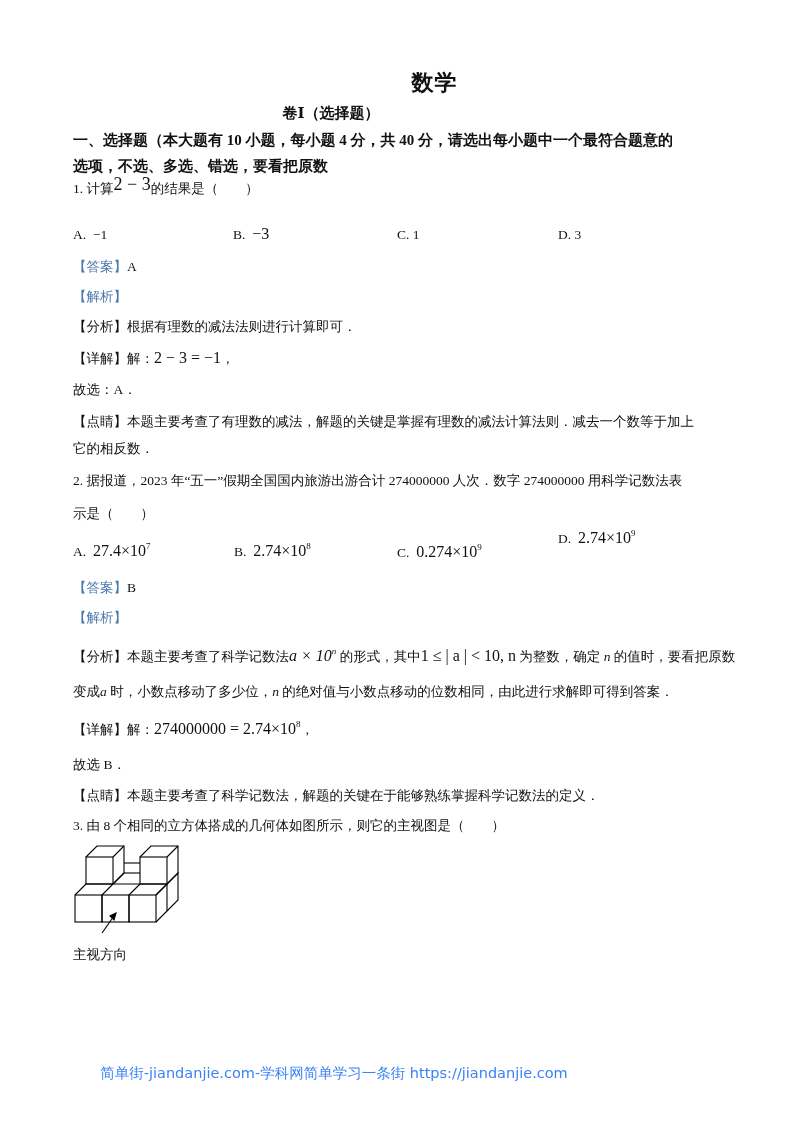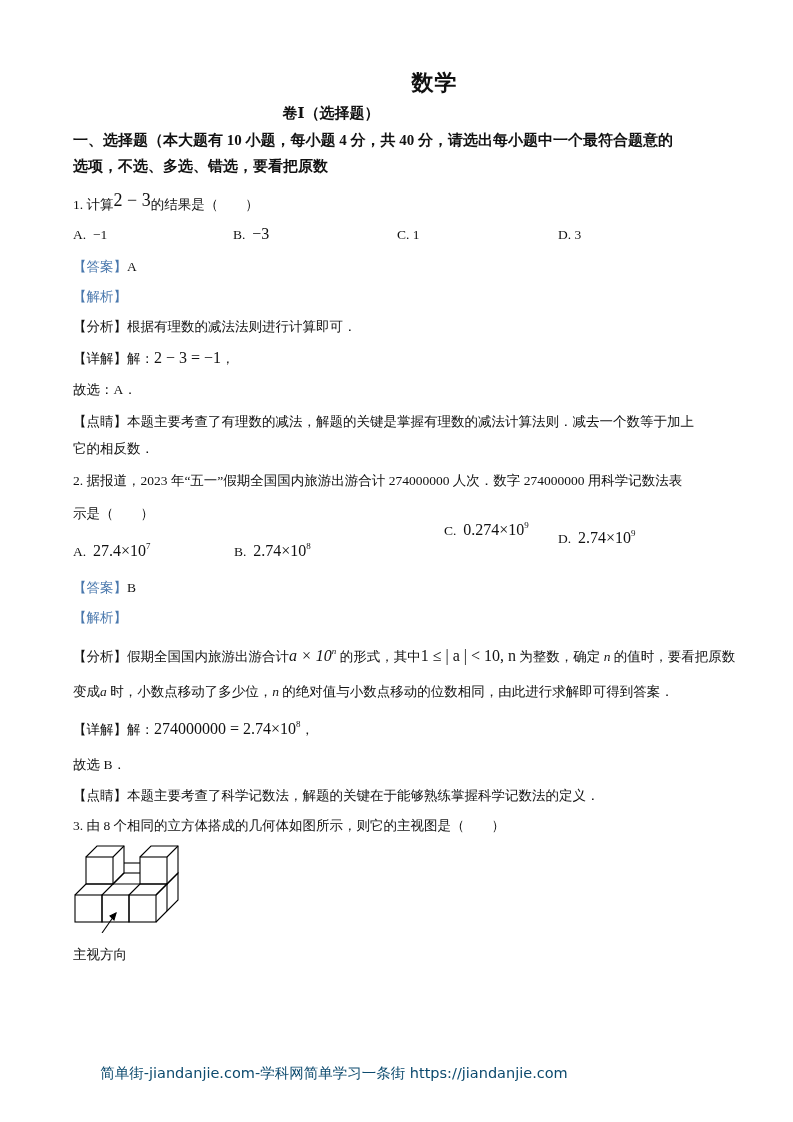--- a/index.html
+++ b/index.html
@@ -22,35 +22,35 @@
   .tag { color: #4a78ad; }
   .math { font-family: "Liberation Serif", "DejaVu Serif", serif; font-size: 16px; }
   .math-big { font-size: 18px; }
   sup { font-size: 9px; vertical-align: 7px; }
   .opt { position: absolute; white-space: nowrap; }
   .italic { font-style: italic; }
   .figure { position: absolute; left: 72px; top: 843px; width: 110px; height: 90px; }
   .fig-caption { position: absolute; left: 73px; top: 946px; font-size: 13.5px; }
   .footer {
     position: absolute; top: 1064px; left: 0; width: 668px; text-align: center;
-    font-family: "DejaVu Sans", sans-serif; font-size: 14.5px; color: #0c4a6e;
+    font-family: "DejaVu Sans", sans-serif; font-size: 14.5px; color: #3b82f6;
   }
 </style>
 </head>
 <body>
 
 <div class="page">
 
   <div class="title">数学</div>
   <div class="subtitle">卷Ⅰ（选择题）</div>
 
   <div class="line bold" style="top:131px;">一、选择题（本大题有 10 小题，每小题 4 分，共 40 分，请选出每小题中一个最符合题意的</div>
   <div class="line bold" style="top:157px;">选项，不选、多选、错选，要看把原数</div>
 
-  <div class="line" style="top:190px;">
+  <div class="line" style="top:174px;">
     <span>1.</span>
     <span>计算</span><span class="math math-big" style="vertical-align:3px;">2 − 3</span><span>的结果是（　　）</span>
   </div>
 
   <div class="opt" style="top:227px; left:73px;">
     <span>A.</span>&nbsp; <span>−1</span>
   </div>
   <div class="opt" style="top:225px; left:233px;">
     <span>B.</span>&nbsp; <span class="math">−3</span>
   </div>
@@ -83,35 +83,35 @@
     <span>2.</span> <span>据报道，2023 年“五一”假期全国国内旅游出游合计 274000000 人次．数字 274000000 用科学记数法表</span>
   </div>
   <div class="line" style="top:505px;">示是（　　）</div>
 
   <div class="opt" style="top:541px; left:73px;">
     <span>A.</span>&nbsp; <span class="math">27.4×10</span><sup>7</sup>
   </div>
   <div class="opt" style="top:541px; left:234px;">
     <span>B.</span>&nbsp; <span class="math">2.74×10</span><sup>8</sup>
   </div>
-  <div class="opt" style="top:520px; left:397px;margin-left:47px;">
+  <div class="opt" style="top:542px; left:397px;">
     <span>C.</span>&nbsp; <span class="math">0.274×10</span><sup>9</sup>
   </div>
   <div class="opt" style="top:528px; left:558px;">
     <span>D.</span>&nbsp; <span class="math">2.74×10</span><sup>9</sup>
   </div>
 
   <div class="line" style="top:579px;">
     <span class="tag">【答案】</span><span>B</span>
   </div>
   <div class="line" style="top:609px;">
     <span class="tag">【解析】</span>
   </div>
   <div class="line" style="top:646px;">
-    <span>【分析】</span><span>假期全国国内旅游出游合计</span><span class="math italic">a × 10</span><sup class="italic">n</sup> <span>的形式，其中</span><span class="math">1 ≤ | a | &lt; 10, n</span> <span>为整数，确定</span> <span class="italic">n</span> <span>的值时，要看把原数</span>
+    <span>【分析】</span><span>本题主要考查了科学记数法</span><span class="math italic">a × 10</span><sup class="italic">n</sup> <span>的形式，其中</span><span class="math">1 ≤ | a | &lt; 10, n</span> <span>为整数，确定</span> <span class="italic">n</span> <span>的值时，要看把原数</span>
   </div>
   <div class="line" style="top:683px;">
     <span>变成</span><span class="italic">a</span> <span>时，小数点移动了多少位，</span><span class="italic">n</span> <span>的绝对值与小数点移动的位数相同，由此进行求解即可得到答案．</span>
   </div>
   <div class="line" style="top:719px;">
     <span>【详解】</span><span>解：</span><span class="math">274000000 = 2.74×10</span><sup>8</sup><span>，</span>
   </div>
   <div class="line" style="top:756px;">故选 B．</div>
   <div class="line" style="top:787px;">
     <span>【点睛】</span><span>本题主要考查了科学记数法，解题的关键在于能够熟练掌握科学记数法的定义．</span>

